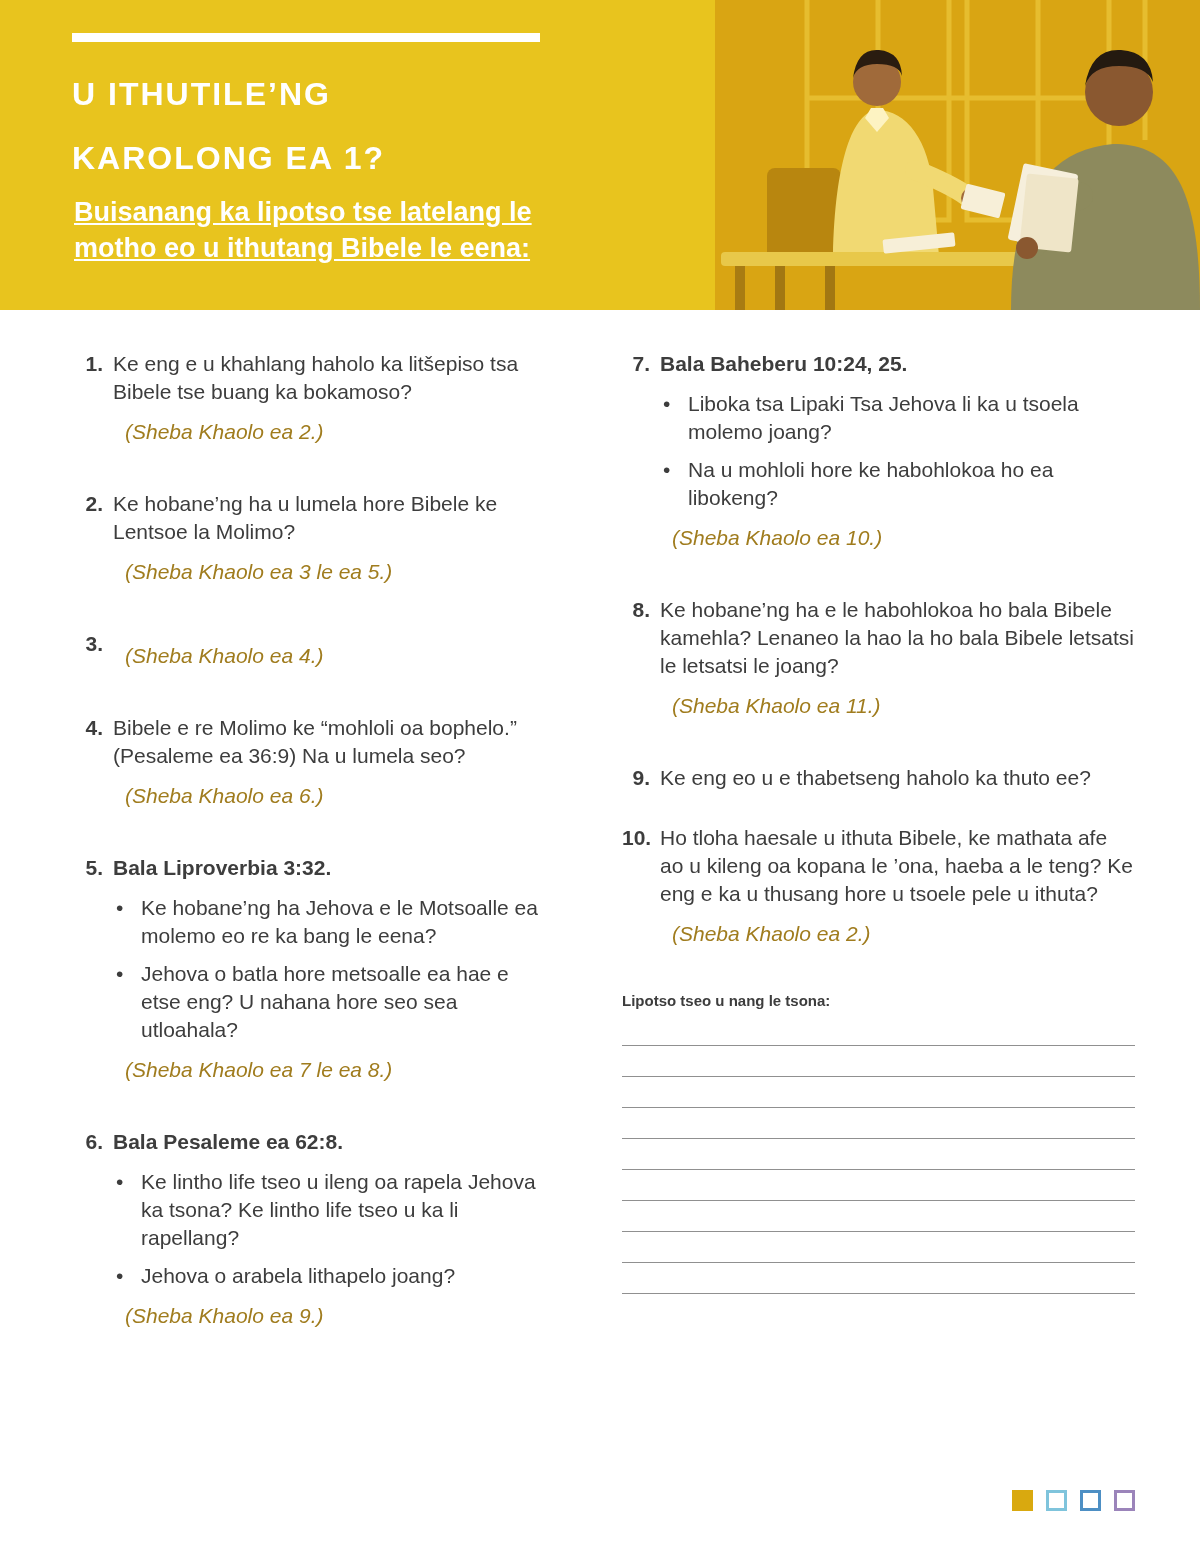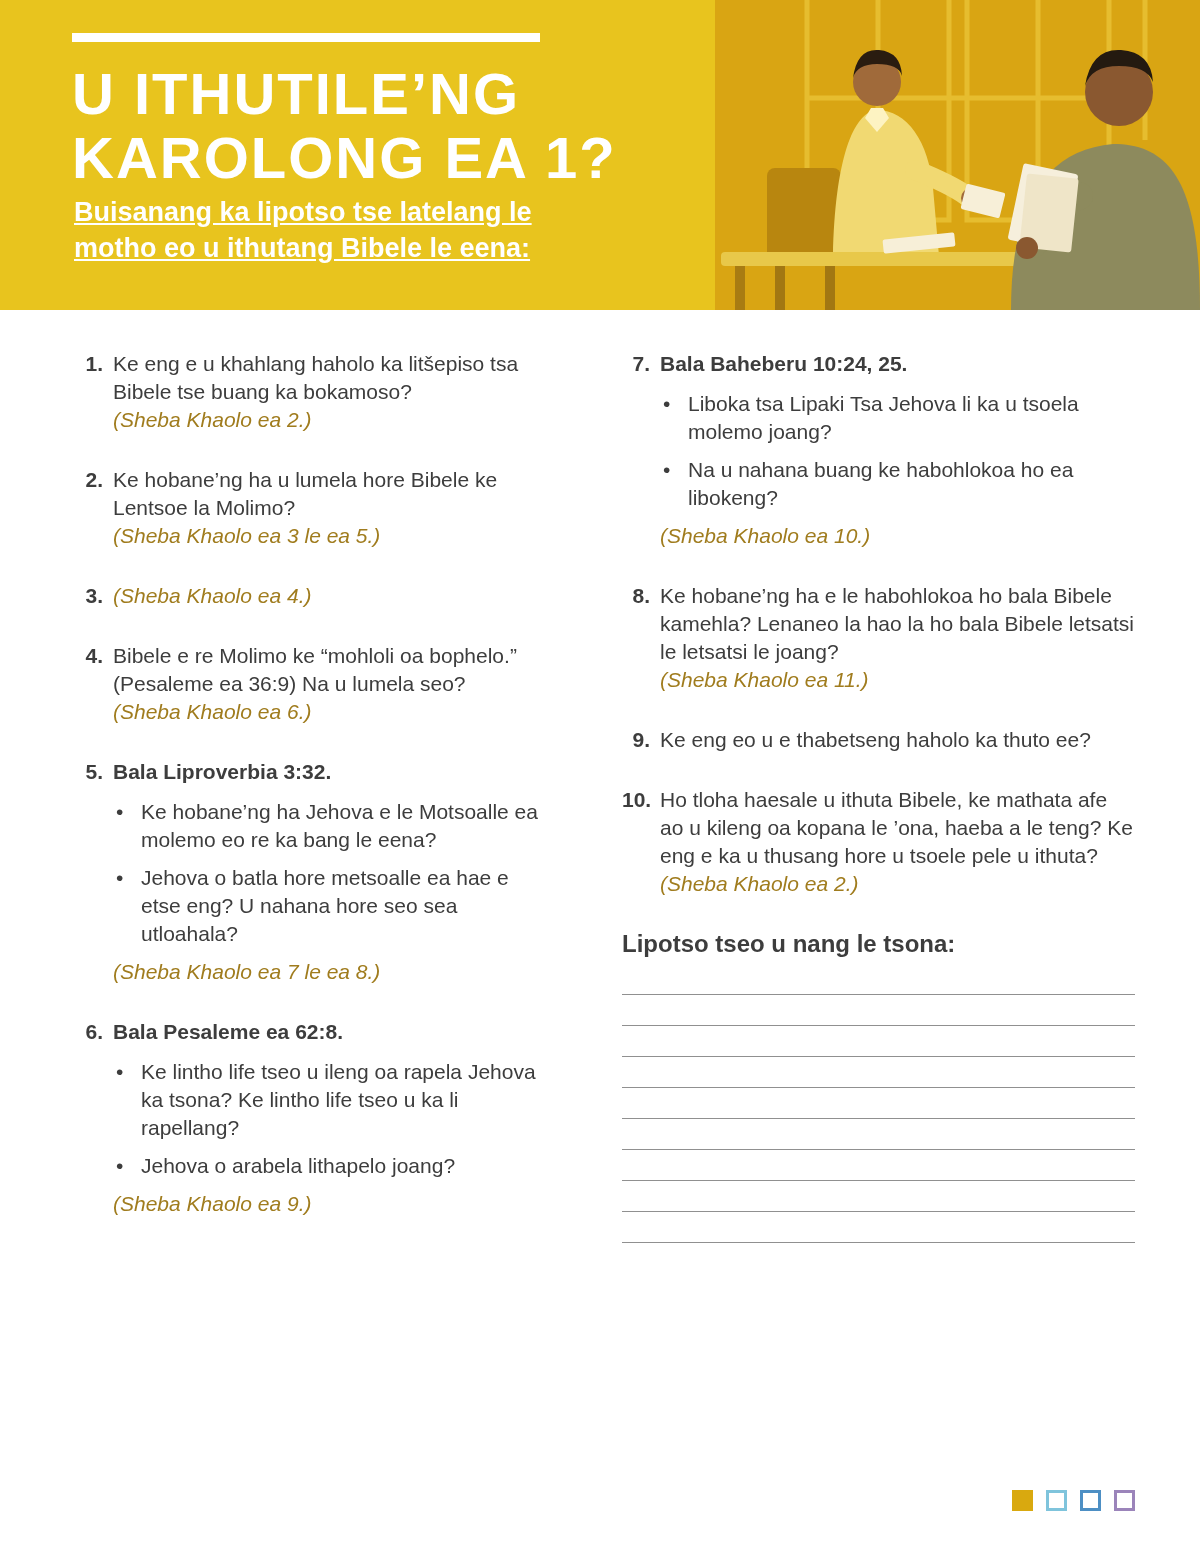--- a/index.html
+++ b/index.html
@@ -18,21 +18,21 @@
     position:relative; width:1200px; height:310px;
     background: var(--header-yellow, #e8c41e);
     overflow:hidden;
   }
   .header-rule {
     position:absolute; left:72px; top:33px;
     width:468px; height:9px; background:#ffffff;
   }
   .title {
     position:absolute; left:72px; top:62px;
-    font-size:58px; font-weight:bold; color:#ffffff;
+    font-size:32px; font-weight:bold; color:#ffffff;
     letter-spacing:2px; line-height:64px; margin:0;
   }
   .subtitle {
     position:absolute; left:74px; top:194px; width:460px;
     font-size:27px; font-weight:bold; color:#ffffff;
     line-height:36px; margin:0;text-decoration:underline;
   }
   .illustration {
     position:absolute; right:0; top:0; width:485px; height:310px;
   }
@@ -42,28 +42,28 @@
     display:flex; padding:40px 0 0 75px;
   }
   .col-left  { width:470px; margin-right:77px; }
   .col-right { width:513px; }
 
   .question { display:flex; margin-bottom:32px; font-size:21px; line-height:28px; }
   .q-num { flex:none; width:28px; text-align:right; font-weight:bold; margin-right:10px; }
   .q-body { flex:1; min-width:0; }
   .q-text { margin:0; }
   .q-text.bold { font-weight:bold; }
-  .q-ref { margin:0; font-style:italic; color: var(--reference-gold, #a07c1e); }
+  .q-ref { margin:12px; font-style:italic; color: var(--reference-gold, #a07c1e); }
   .q-ref:empty { display:none; }
   .q-bullets { list-style:none; margin:12px 0 0 0; padding:0; }
   .q-bullets li { position:relative; padding-left:28px; margin-bottom:10px; }
   .q-bullets li::before { content:"\2022"; position:absolute; left:3px; top:0; }
 
   
-  .notes-heading { font-size:24px; font-weight:bold; margin:2px 0 6px 0; }
+  .notes-heading { font-size:15px; font-weight:bold; margin:2px 0 6px 0; }
   .notes-lines { margin-top:2px; }
   .note-line { height:31px; border-bottom:1.5px solid #909090; }
 
   
   .footer-squares { position:absolute; right:65px; bottom:32px; display:flex; }
   .footer-square {
     width:21px; height:21px; margin-left:13px;
     border:3px solid #cccccc; background:transparent;
   }
 </style>
@@ -187,21 +187,21 @@
     </div>
 
     <div class="col-right">
 
       <div class="question">
         <span class="q-num">7.</span>
         <div class="q-body">
           <p class="q-text bold">Bala Baheberu 10:24, 25.</p>
           <ul class="q-bullets">
             <li><span>Liboka tsa Lipaki Tsa Jehova li ka u tsoela molemo joang?</span></li>
-            <li><span>Na u nahana buang ke habohlokoa ho ea libokeng?</span></li>
+            <li><span>Na u mohloli hore ke habohlokoa ho ea libokeng?</span></li>
           </ul>
           <p class="q-ref">(Sheba Khaolo ea 10.)</p>
         </div>
       </div>
 
       <div class="question">
         <span class="q-num">8.</span>
         <div class="q-body">
           <p class="q-text">Ke hobane’ng ha e le habohlokoa ho bala Bibele kamehla? Lenaneo la hao la ho bala Bibele letsatsi le letsatsi le joang?</p>
           <p class="q-ref">(Sheba Khaolo ea 11.)</p>

